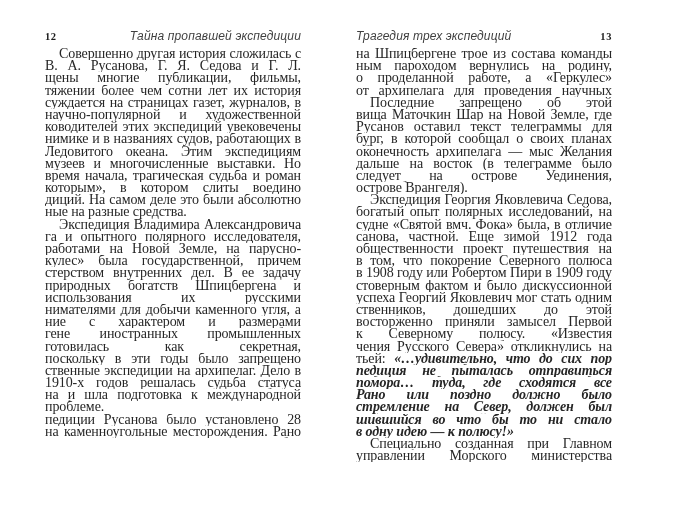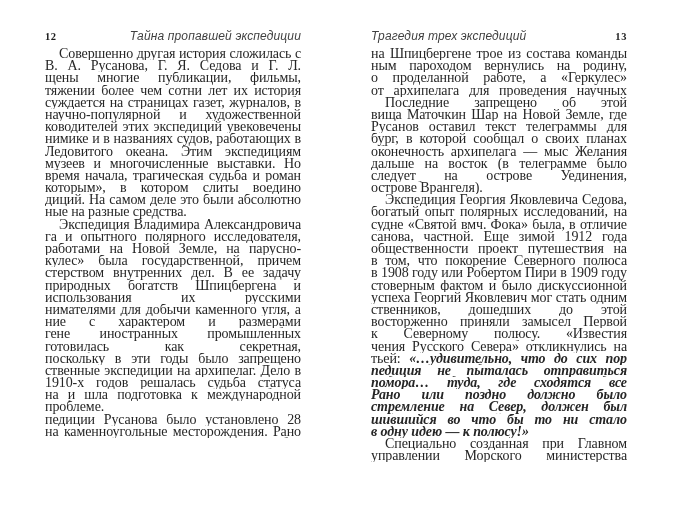--- a/index.html
+++ b/index.html
@@ -10,21 +10,21 @@
     position: relative;
     font-family: "Liberation Serif", serif;
     overflow: hidden;
   }
   .page {
     position: absolute;
     top: 23px;
     width: 256px;
   }
   #page-left  { left: 45px; }
-  #page-right { left: 371px; }
+  #page-right { left: 356px; }
   .page-header {
     display: flex;
     justify-content: space-between;
     align-items: baseline;
     height: 25px;
   }
   .running-head {
     font-family: "Liberation Sans", sans-serif;
     font-style: italic;
     font-size: 12px;

